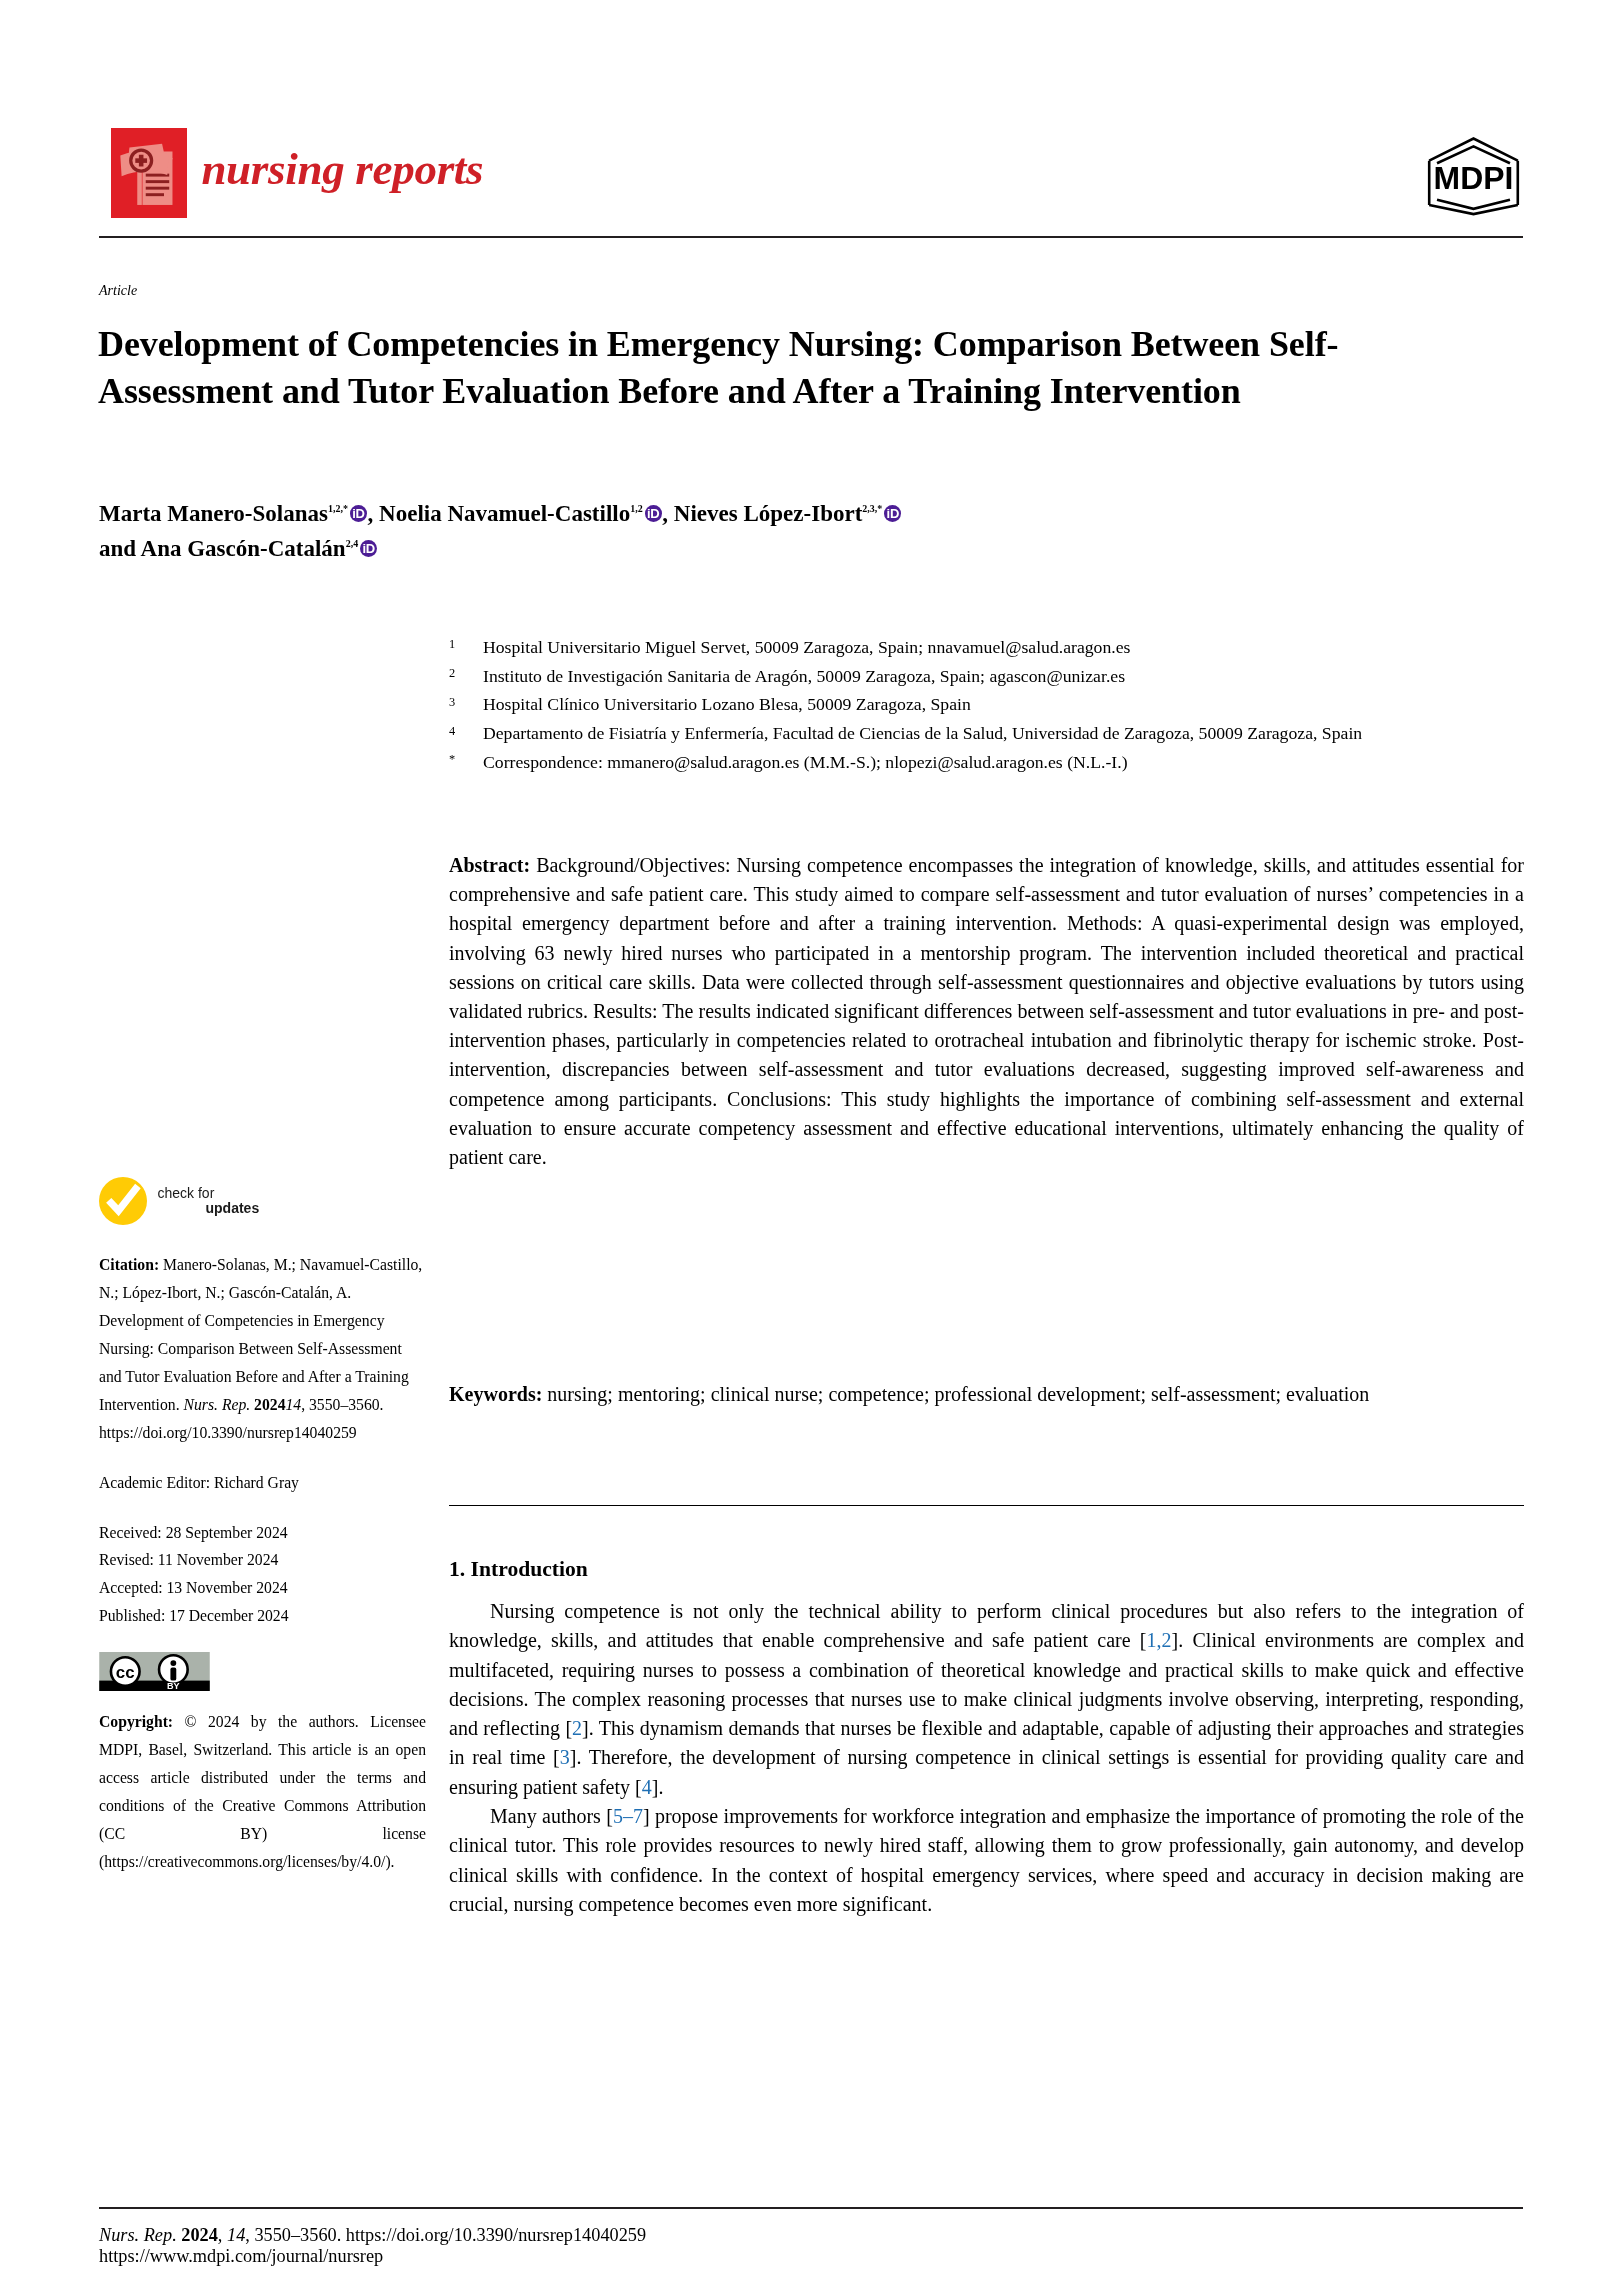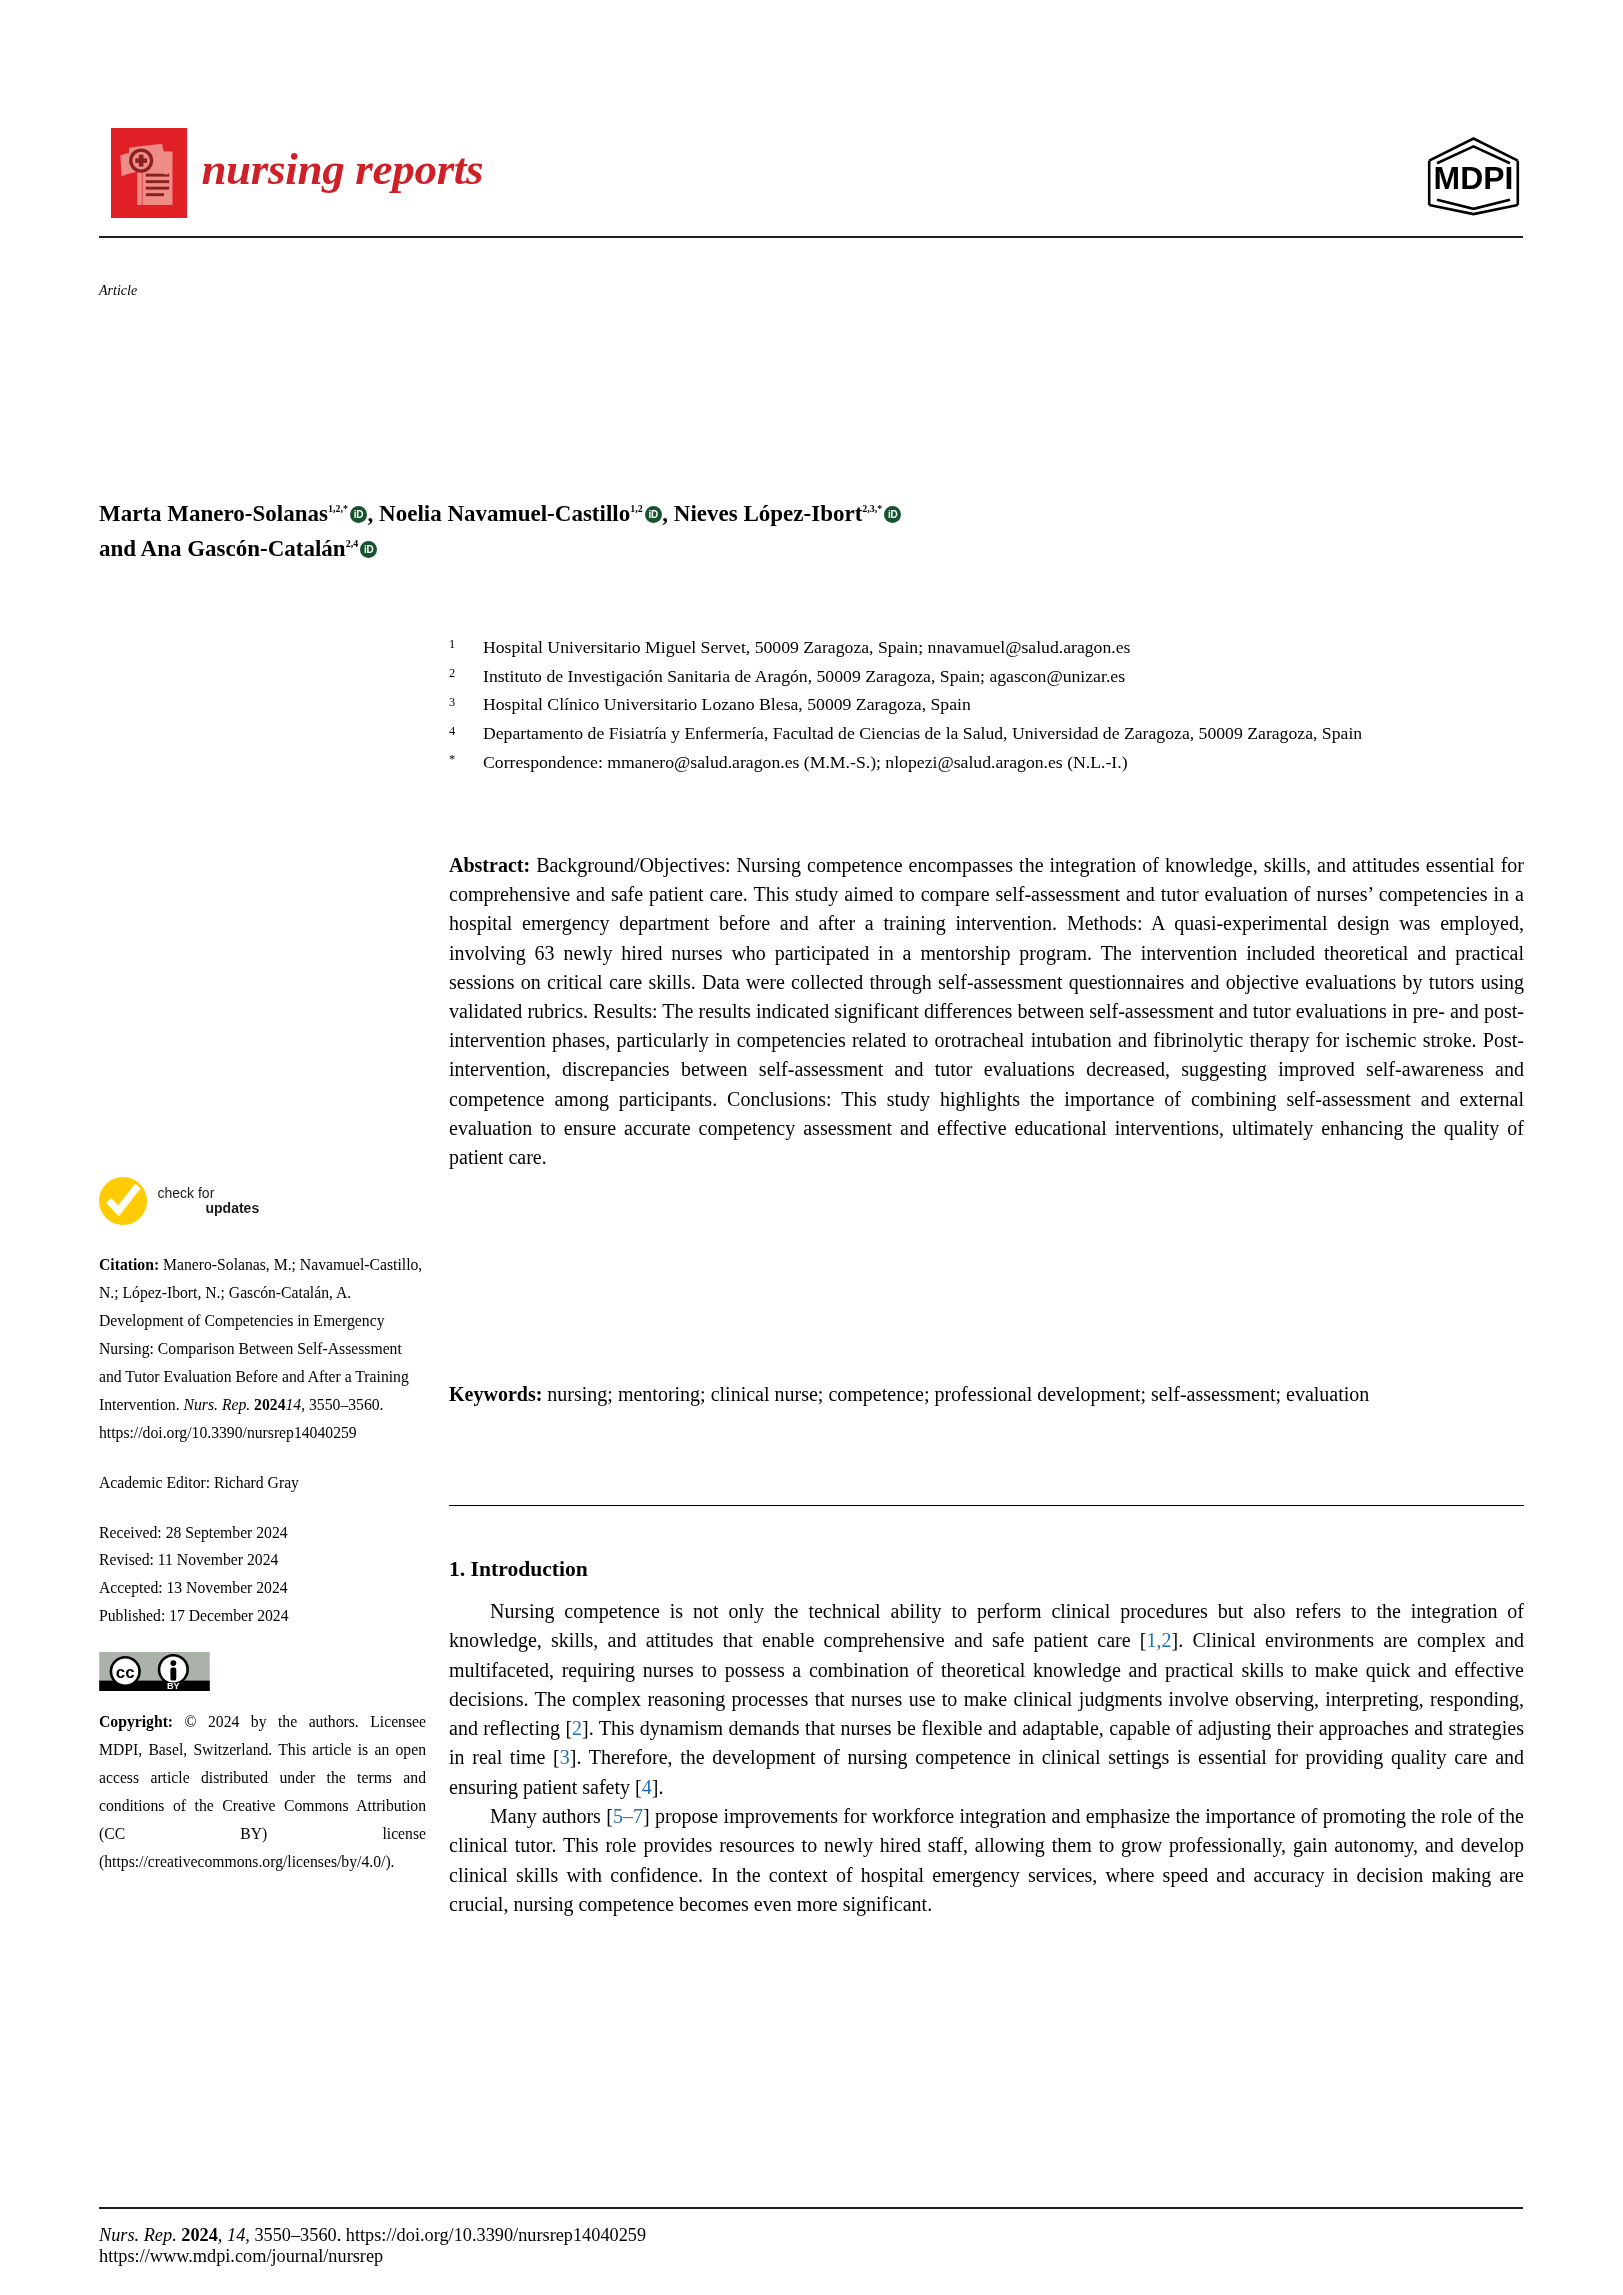--- a/index.html
+++ b/index.html
@@ -49,21 +49,21 @@
   }
 
   
   .authors {
     position:absolute; left:99px; top:497px; width:1388px;
     font-weight:700; font-size:23px; line-height:1.52;
   }
   .authors sup { font-size:10px; font-weight:700; vertical-align:super; }
   .orcid {
     display:inline-block; width:17px; height:17px; border-radius:50%;
-    background:#14532d; color:#ffffff; font-size:10px; font-weight:700;
+    background:#4c1d95; color:#ffffff; font-size:13px; font-weight:700;
     font-family:"Liberation Sans", sans-serif;
     text-align:center; line-height:17px; vertical-align:2.6px;
     margin:0 0.7px 0 2px; letter-spacing:-0.3px;
   }
 
   
   .affils {
     position:absolute; left:449px; top:634px; width:1047px;
     font-size:17.7px; line-height:1.55;
   }
@@ -168,20 +168,21 @@
         <path d="M8 44 L8 112 M8 44 L76 10 L144 44 M144 44 L144 112 M8 112 L76 126 L144 112" fill="none" stroke="#000" stroke-width="4"></path>
         <path d="M20 48 L76 22 L132 48" fill="none" stroke="#000" stroke-width="4"></path>
         <path d="M20 104 L76 118 L132 104" fill="none" stroke="#000" stroke-width="4"></path>
         <text x="76" y="88" font-family="Liberation Sans, sans-serif" font-size="49" font-weight="700" text-anchor="middle" fill="#000">MDPI</text>
       </svg>
     </div>
   </div>
   <div class="header-rule"></div>
 
   <div class="article-type">Article</div>
+  <div class="title">Development of Competencies in Emergency Nursing: Comparison Between Self-Assessment and Tutor Evaluation Before and After a Training Intervention</div>
 
   <div class="authors">
     <span>Marta Manero-Solanas</span><sup>1,2,*</sup><span class="orcid">iD</span><span>, Noelia Navamuel-Castillo</span><sup>1,2</sup><span class="orcid">iD</span><span>, Nieves López-Ibort</span><sup>2,3,*</sup><span class="orcid">iD</span><br>
     <span>and Ana Gascón-Catalán</span><sup>2,4</sup><span class="orcid">iD</span>
   </div>
 
   <div class="affils">
     <div class="affil-row">
       <span class="affil-num">1</span>
       <span class="affil-txt">Hospital Universitario Miguel Servet, 50009 Zaragoza, Spain; nnavamuel@salud.aragon.es</span>

